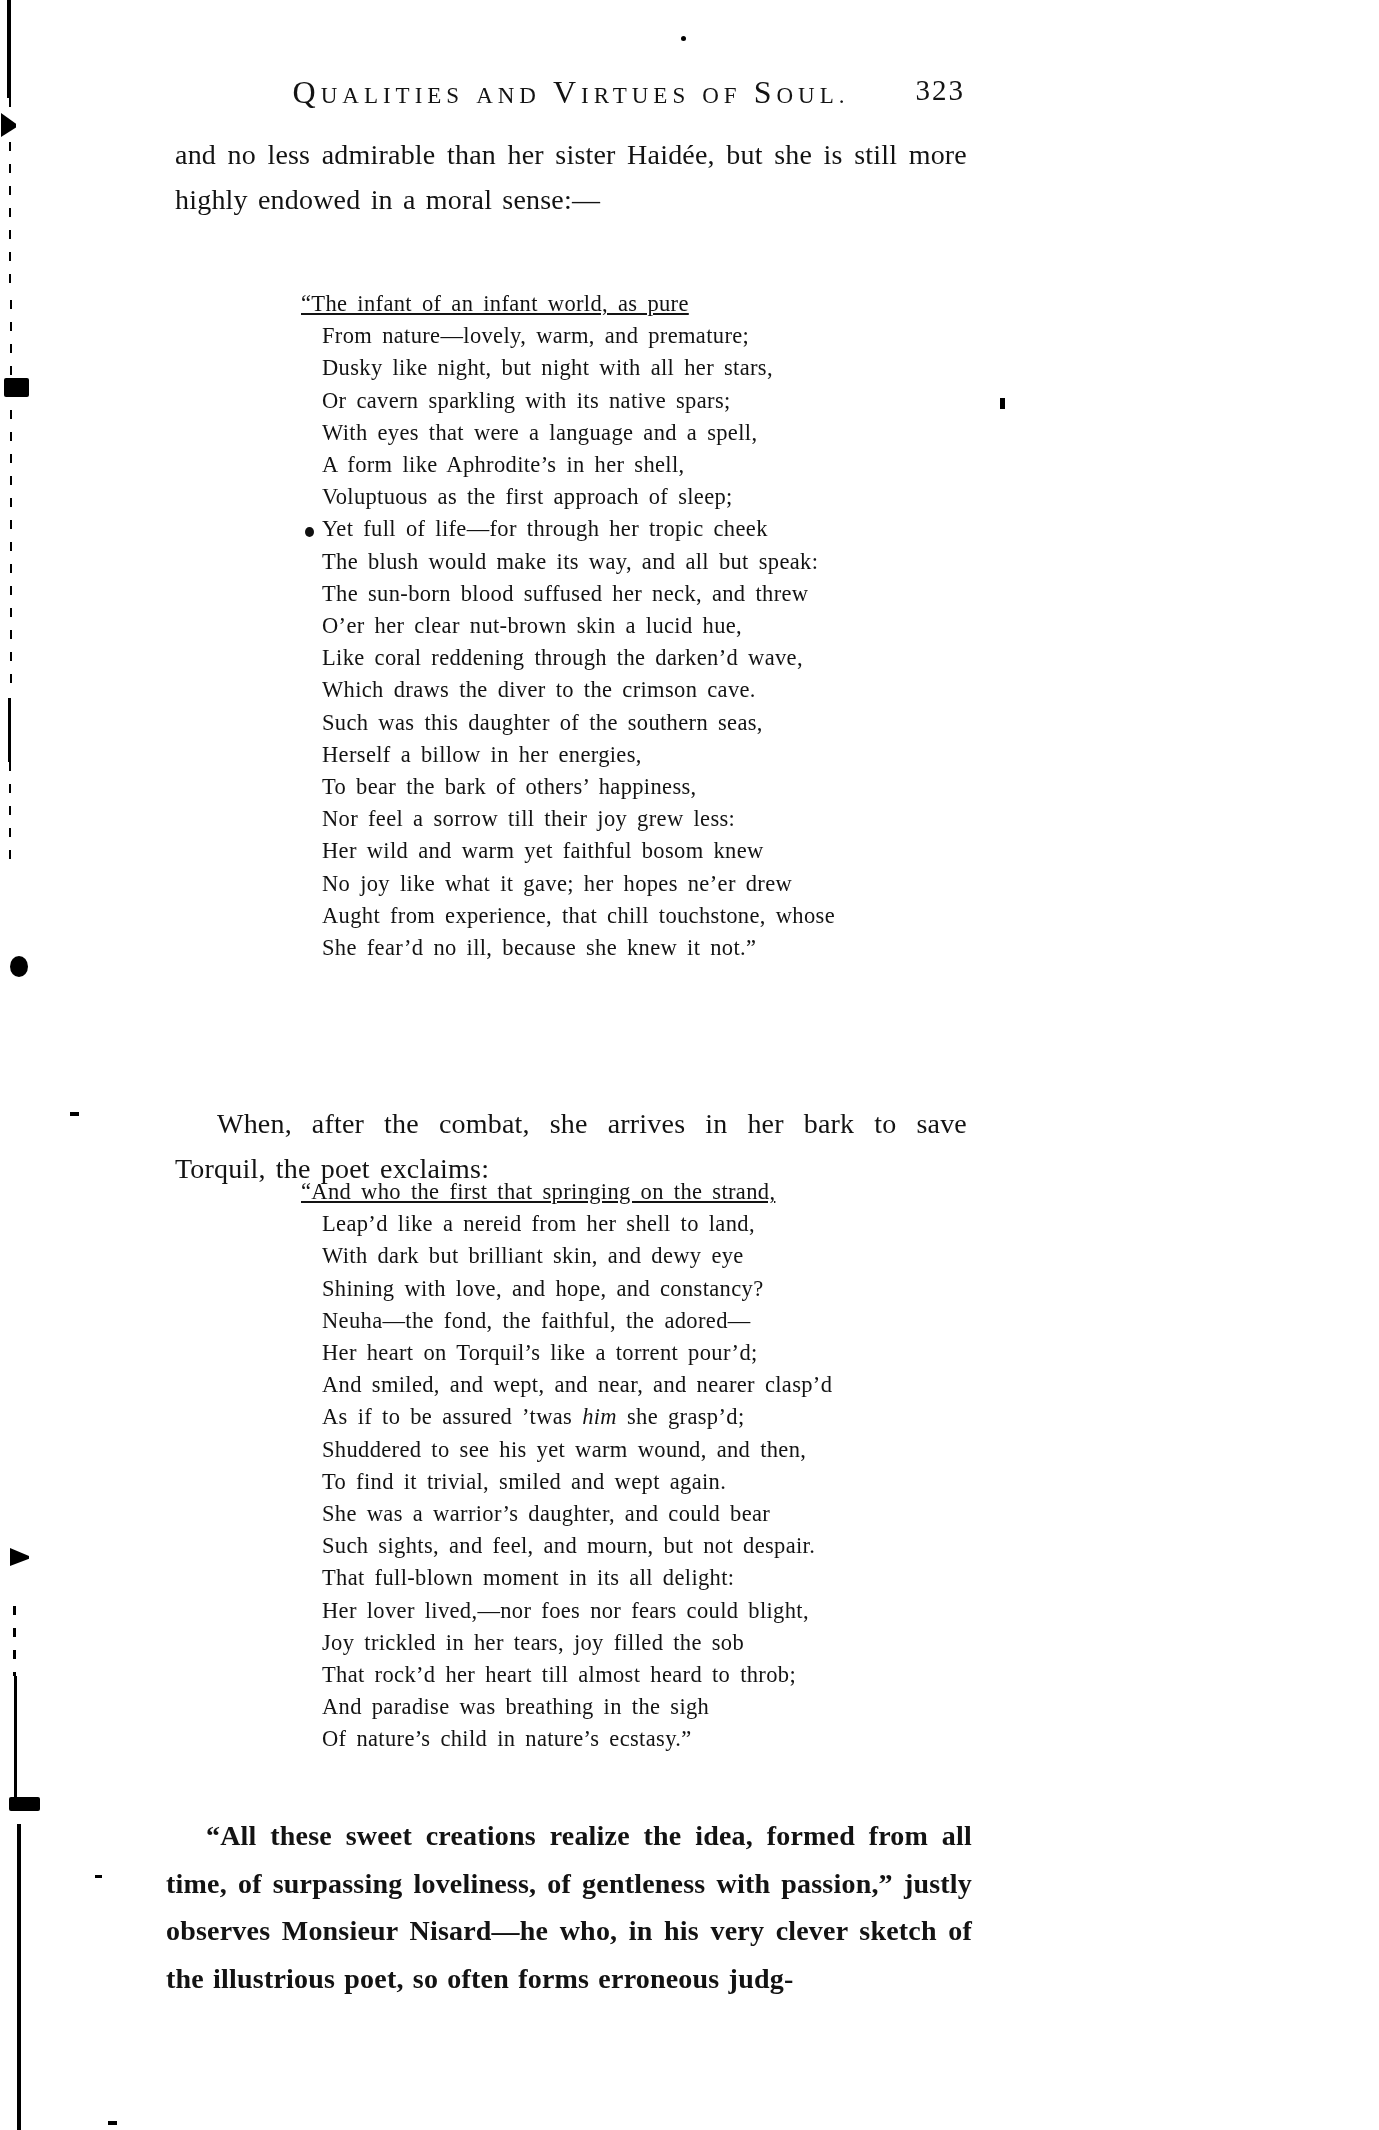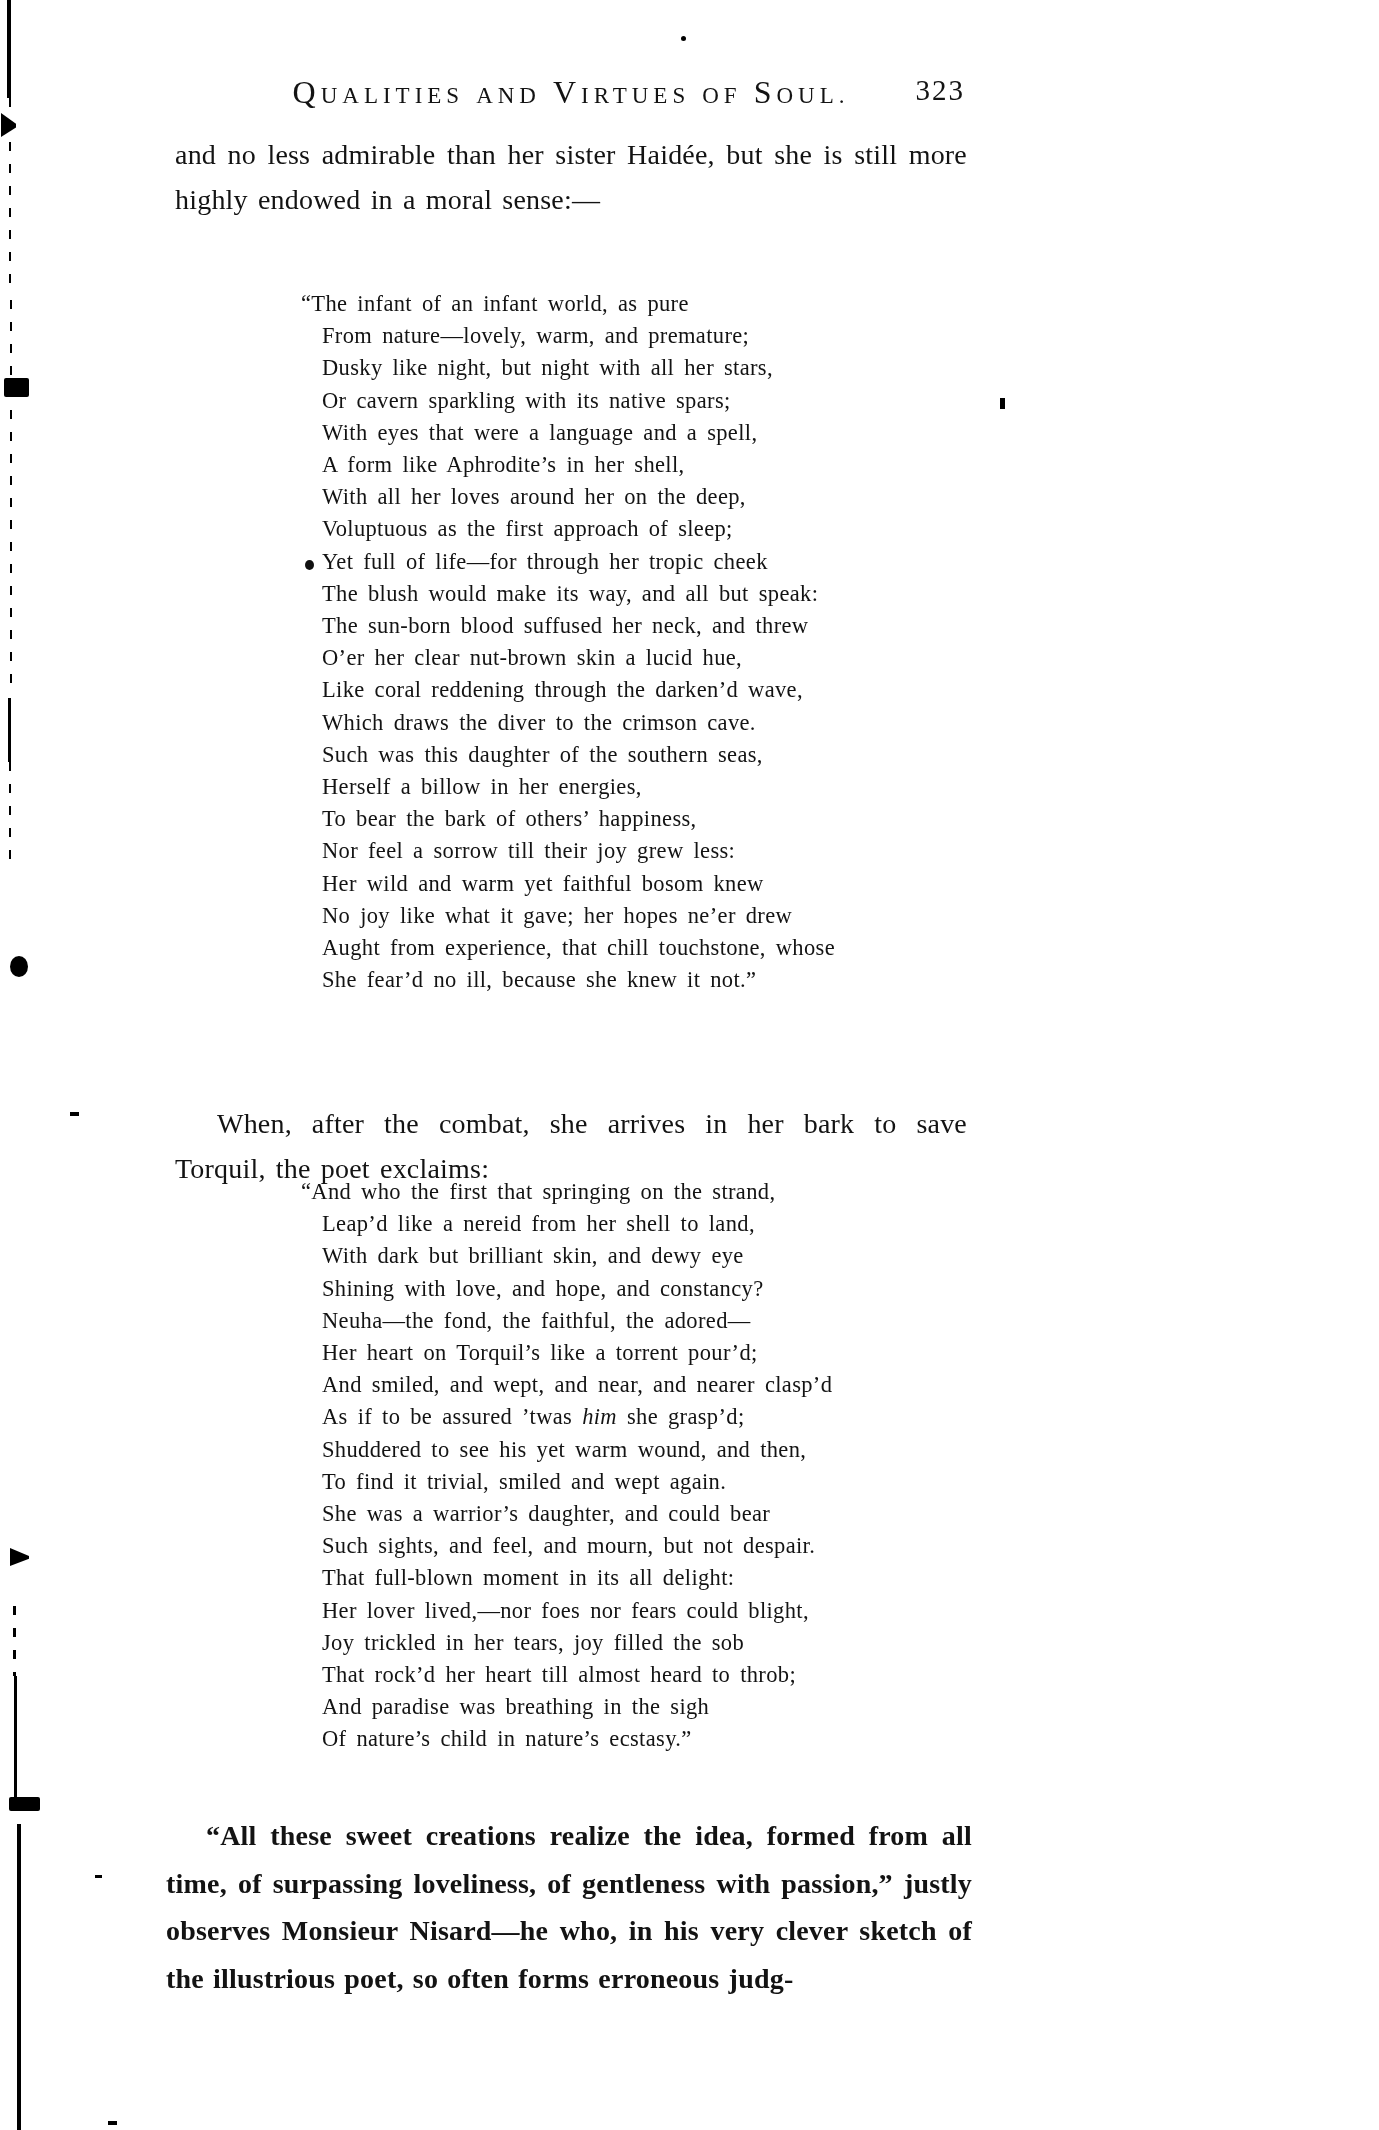--- a/index.html
+++ b/index.html
@@ -24,21 +24,21 @@
   .p1 { top:120px;margin-top:12px; }
   .p2 { top:1073px; text-indent:42px; }
   .p3 { top:1784px; left:166px; width:806px; font-size:28px; line-height:47.5px; text-indent:40px; word-spacing:2px;font-weight:bold; }
 
   
   .poem { position:absolute; left:322px; width:680px; font-size:22.5px; line-height:32.2px;
           word-spacing:4px; letter-spacing:0.35px; }
   .poem1 { top:288px; }
   .poem2 { top:1176px; }
   .poem-line { white-space:nowrap; }
-  .poem-line.first-line { text-indent:-21px; }
+  .poem-line.first-line { text-indent:-21px;text-decoration:underline; }
   .poem-line.bullet::before {
     content:""; display:inline-block; width:9px; height:10px; background:#101010;
     border-radius:50%; margin-left:-17px; margin-right:8px; vertical-align:-1px;
   }
 
   
   .art { position:absolute; background:#000; }
   .dash-v { background:repeating-linear-gradient(to bottom,#000 0 9px,transparent 9px 22px); }
   .tri-r { clip-path:polygon(0 0,100% 45%,100% 60%,0 100%); }
   .round { border-radius:50%; }
@@ -55,21 +55,20 @@
 
   <p class="para p1">and no less admirable than her sister Haidée, but she is still more highly endowed in a moral sense:—</p>
 
   <div class="poem poem1">
       <div class="poem-line first-line">“The infant of an infant world, as pure</div>
       <div class="poem-line">From nature—lovely, warm, and premature;</div>
       <div class="poem-line">Dusky like night, but night with all her stars,</div>
       <div class="poem-line">Or cavern sparkling with its native spars;</div>
       <div class="poem-line">With eyes that were a language and a spell,</div>
       <div class="poem-line">A form like Aphrodite’s in her shell,</div>
-      <div class="poem-line">With all her loves around her on the deep,</div>
       <div class="poem-line">Voluptuous as the first approach of sleep;</div>
       <div class="poem-line bullet">Yet full of life—for through her tropic cheek</div>
       <div class="poem-line">The blush would make its way, and all but speak:</div>
       <div class="poem-line">The sun-born blood suffused her neck, and threw</div>
       <div class="poem-line">O’er her clear nut-brown skin a lucid hue,</div>
       <div class="poem-line">Like coral reddening through the darken’d wave,</div>
       <div class="poem-line">Which draws the diver to the crimson cave.</div>
       <div class="poem-line">Such was this daughter of the southern seas,</div>
       <div class="poem-line">Herself a billow in her energies,</div>
       <div class="poem-line">To bear the bark of others’ happiness,</div>

